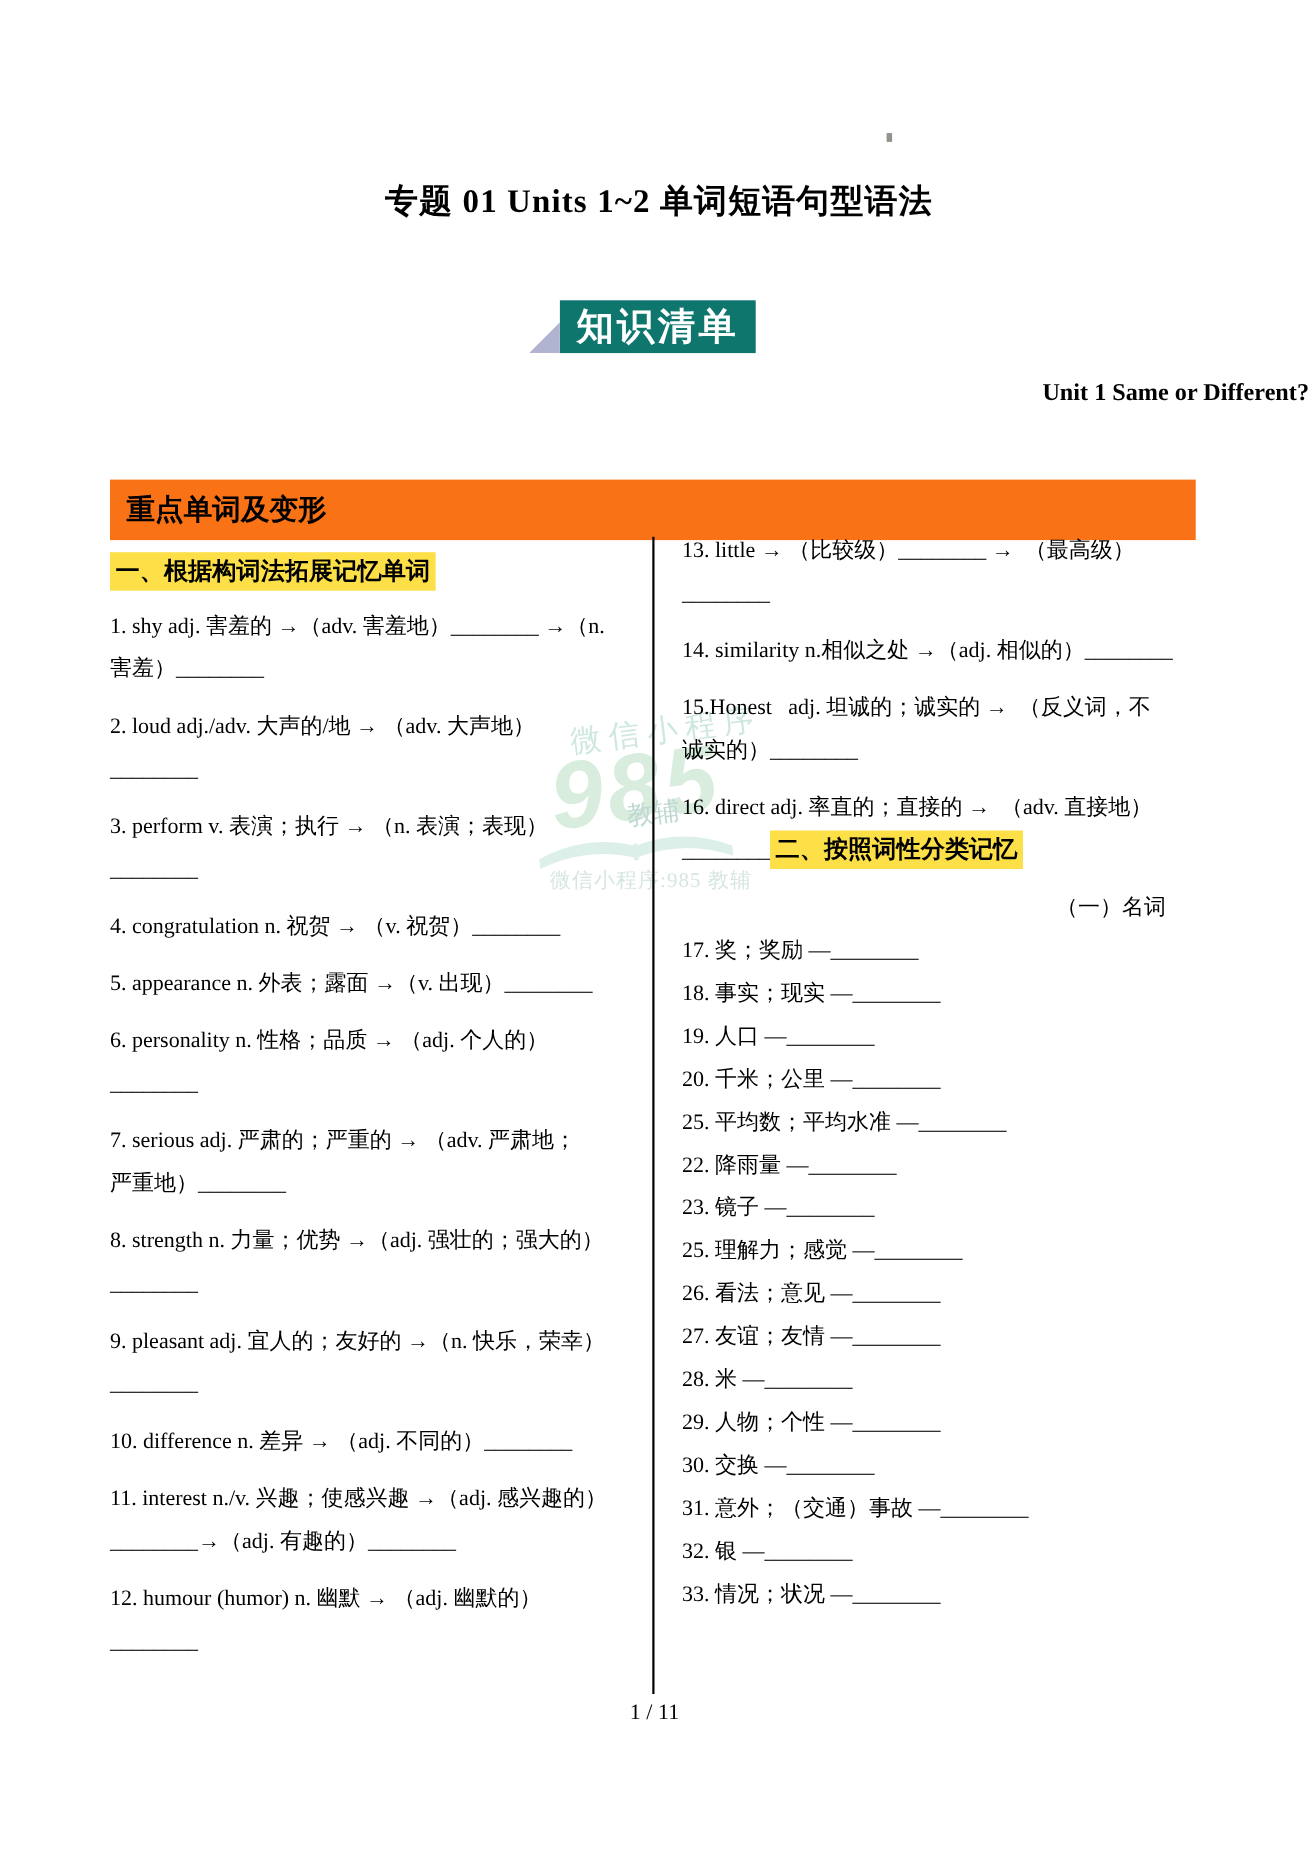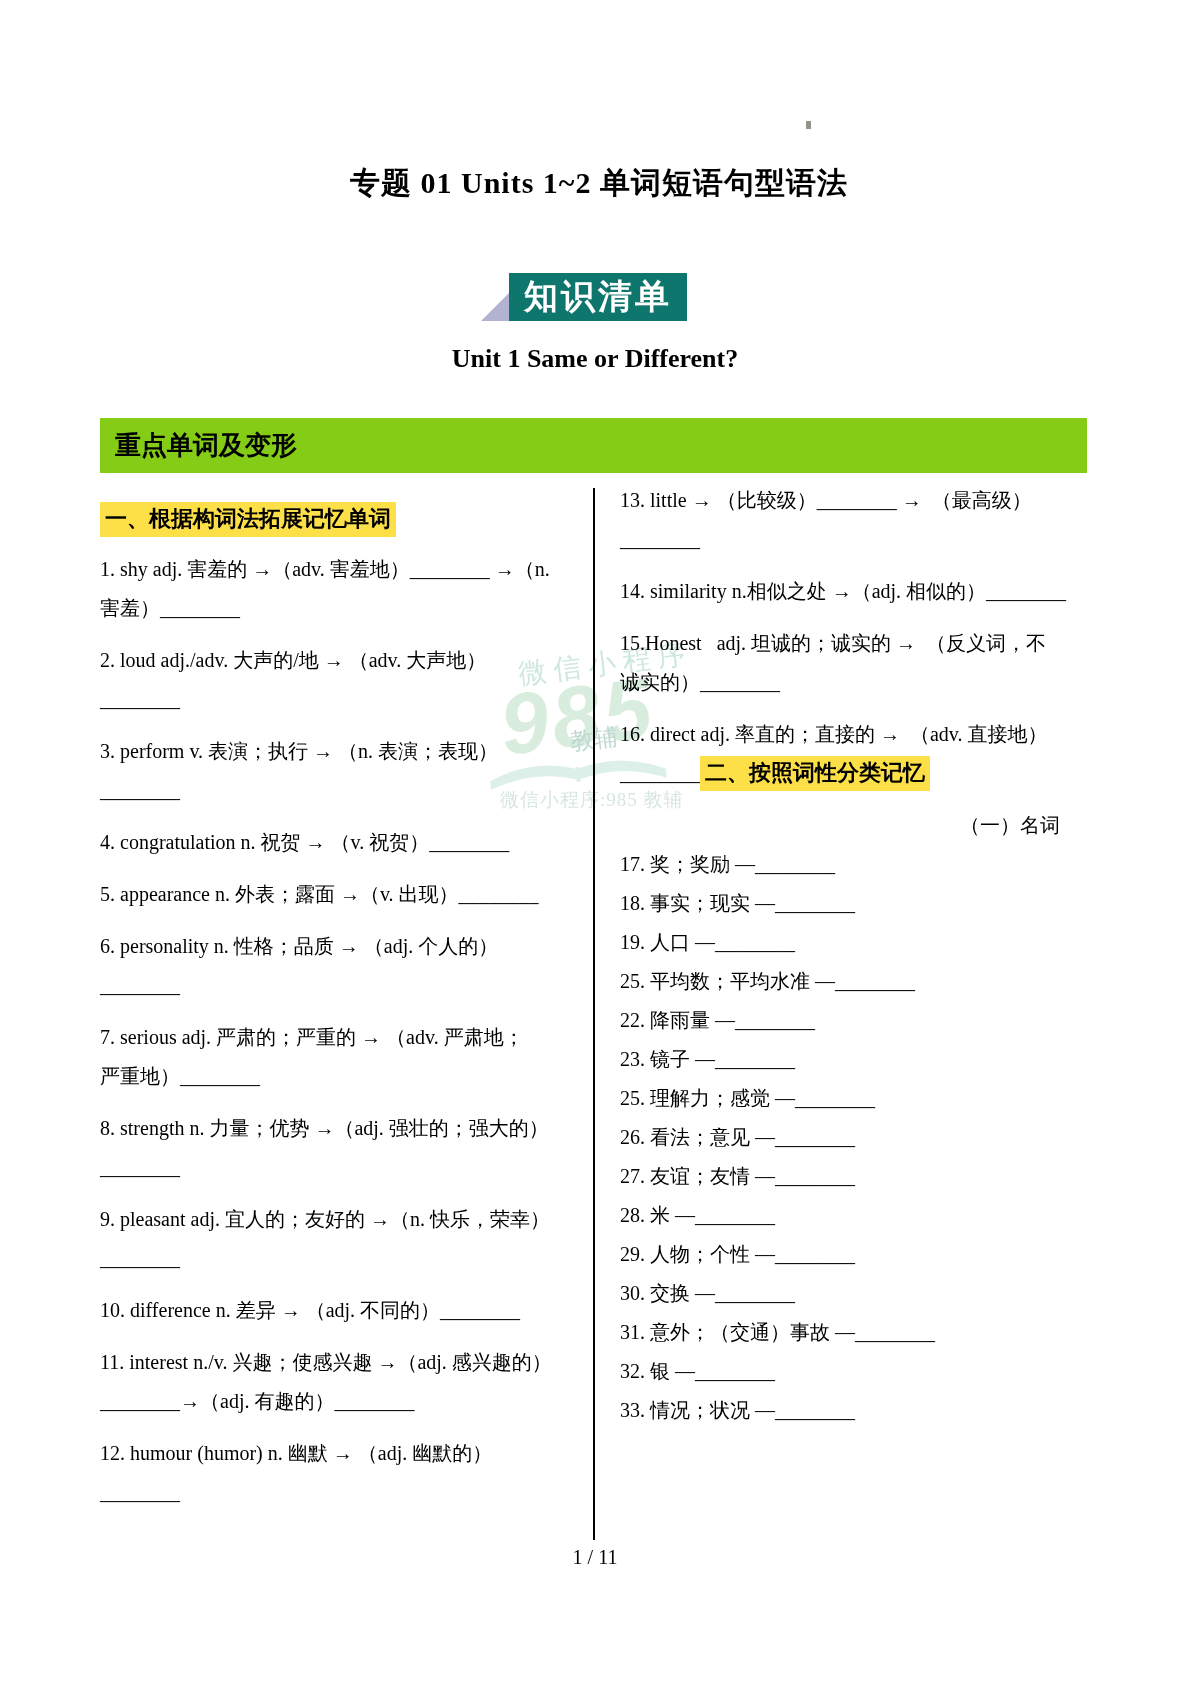--- a/index.html
+++ b/index.html
@@ -32,26 +32,26 @@
   .banner-rect {
     position:absolute; left:28px; top:0; width:178px; height:48px;
     background:#0f766e; color:#fff;
     display:flex; align-items:center; justify-content:center;
     font-family:"Liberation Sans","DejaVu Sans",sans-serif;
     font-weight:700; font-size:34px; letter-spacing:3px;
   }
 
   .unit-heading {
     position:absolute; top:344px; left:0; width:100%;
-    text-align:center; font-size:26px; font-weight:700;
+    text-align:right; font-size:22px; font-weight:700;
   }
 
   .section-bar {
-    position:absolute; top:418px; left:100px; width:987px; height:55px;
-    background:#84cc16;
+    position:absolute; top:436px; left:100px; width:987px; height:55px;
+    background:#f97316;
     display:flex; align-items:center; padding-left:15px;
     font-family:"Liberation Sans","DejaVu Sans",sans-serif;
     font-weight:700; font-size:26px; color:#000;
   }
 
   .divider {
     position:absolute; left:593px; top:488px; width:2px; height:1052px;
     background:#000;
   }
 
@@ -176,20 +176,21 @@
 诚实的）________</p>
     </div>
   <p class="item"><span>16. direct adj. 率直的；直接的 →  （adv. 直接地）
 ________</span><span class="green-heading inline">二、按照词性分类记忆</span></p>
   <p class="subheading">（一）名词</p>
   <div>
 
   <p class="item noun">17. 奖；奖励 —________</p>
       <p class="item noun">18. 事实；现实 —________</p>
       <p class="item noun">19. 人口 —________</p>
+      <p class="item noun">20. 千米；公里 —________</p>
       <p class="item noun">25. 平均数；平均水准 —________</p>
       <p class="item noun">22. 降雨量 —________</p>
       <p class="item noun">23. 镜子 —________</p>
       <p class="item noun">25. 理解力；感觉 —________</p>
       <p class="item noun">26. 看法；意见 —________</p>
       <p class="item noun">27. 友谊；友情 —________</p>
       <p class="item noun">28. 米 —________</p>
       <p class="item noun">29. 人物；个性 —________</p>
       <p class="item noun">30. 交换 —________</p>
       <p class="item noun">31. 意外；（交通）事故 —________</p>

